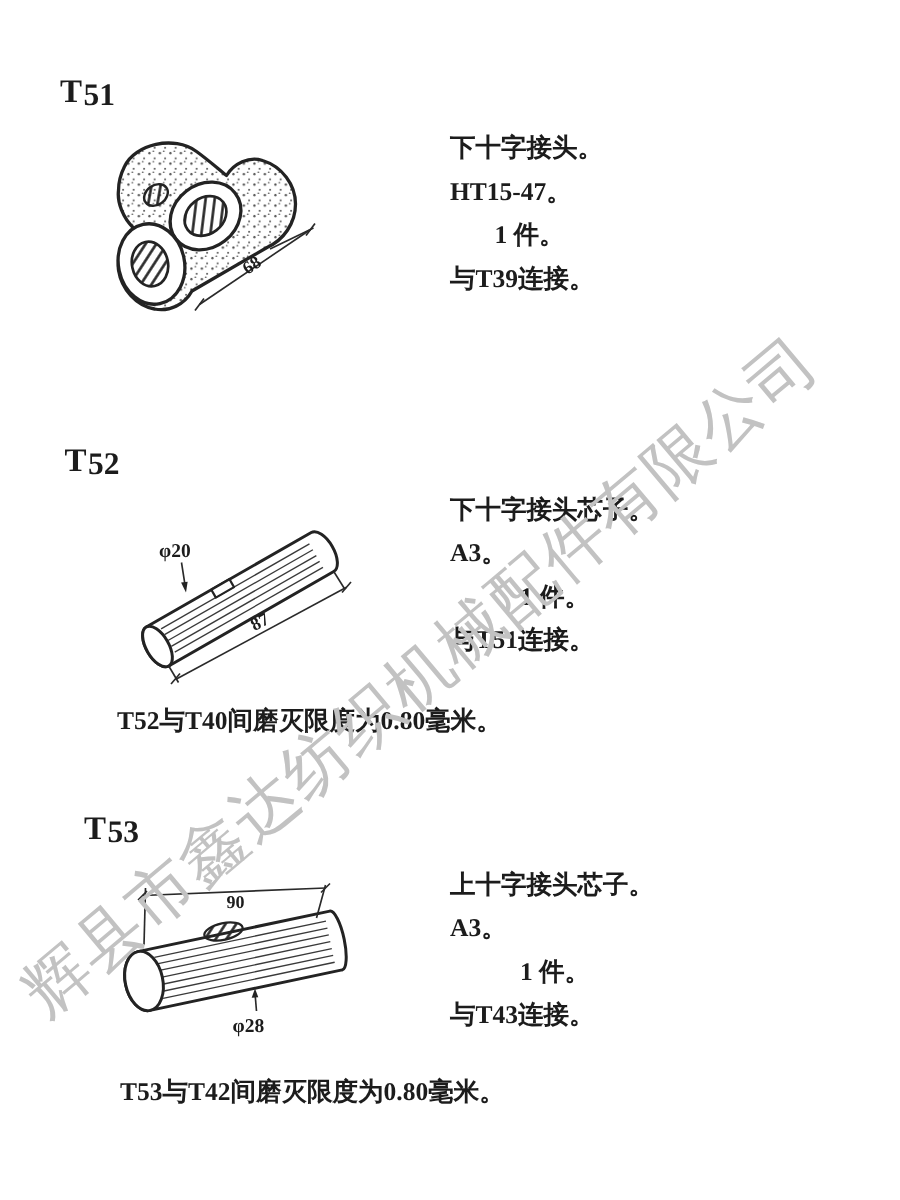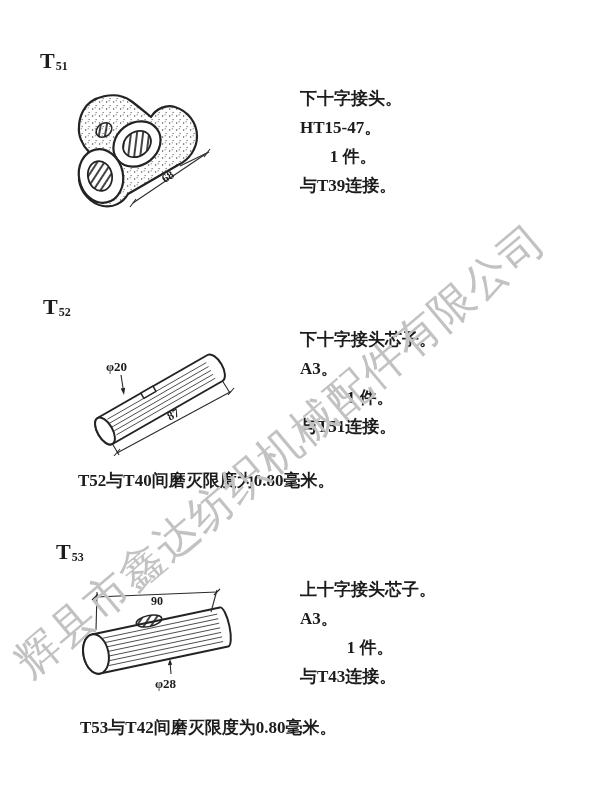--- a/index.html
+++ b/index.html
@@ -25,21 +25,21 @@
     z-index:9;
     pointer-events:none;
   }
   .part-label{
     position:absolute;
     font-weight:bold;
     font-size:22px;
     letter-spacing:1px;
   }
   .part-label .num{
-    font-size:12px;
+    font-size:21px;
     vertical-align:-2px;
     letter-spacing:0;
   }
   .specs{
     position:absolute;
     left:300px;
     font-size:17px;
     line-height:29px;
     font-weight:bold;
     white-space:nowrap;

